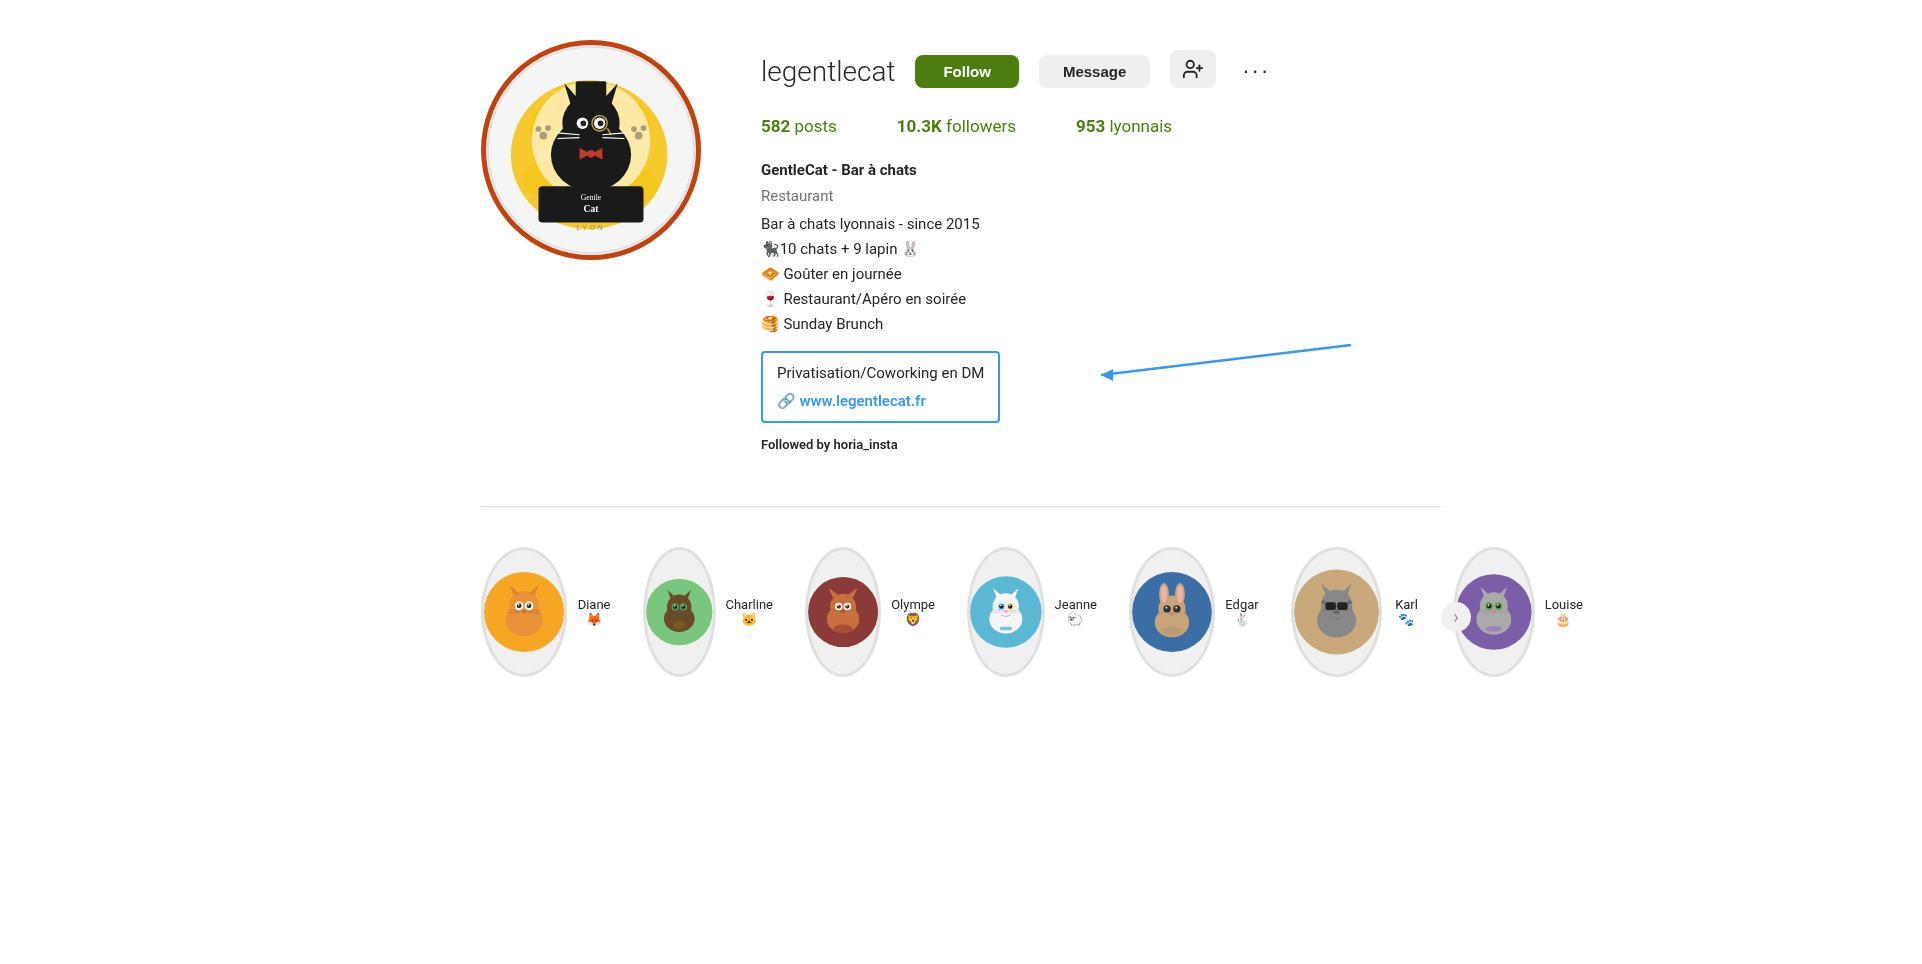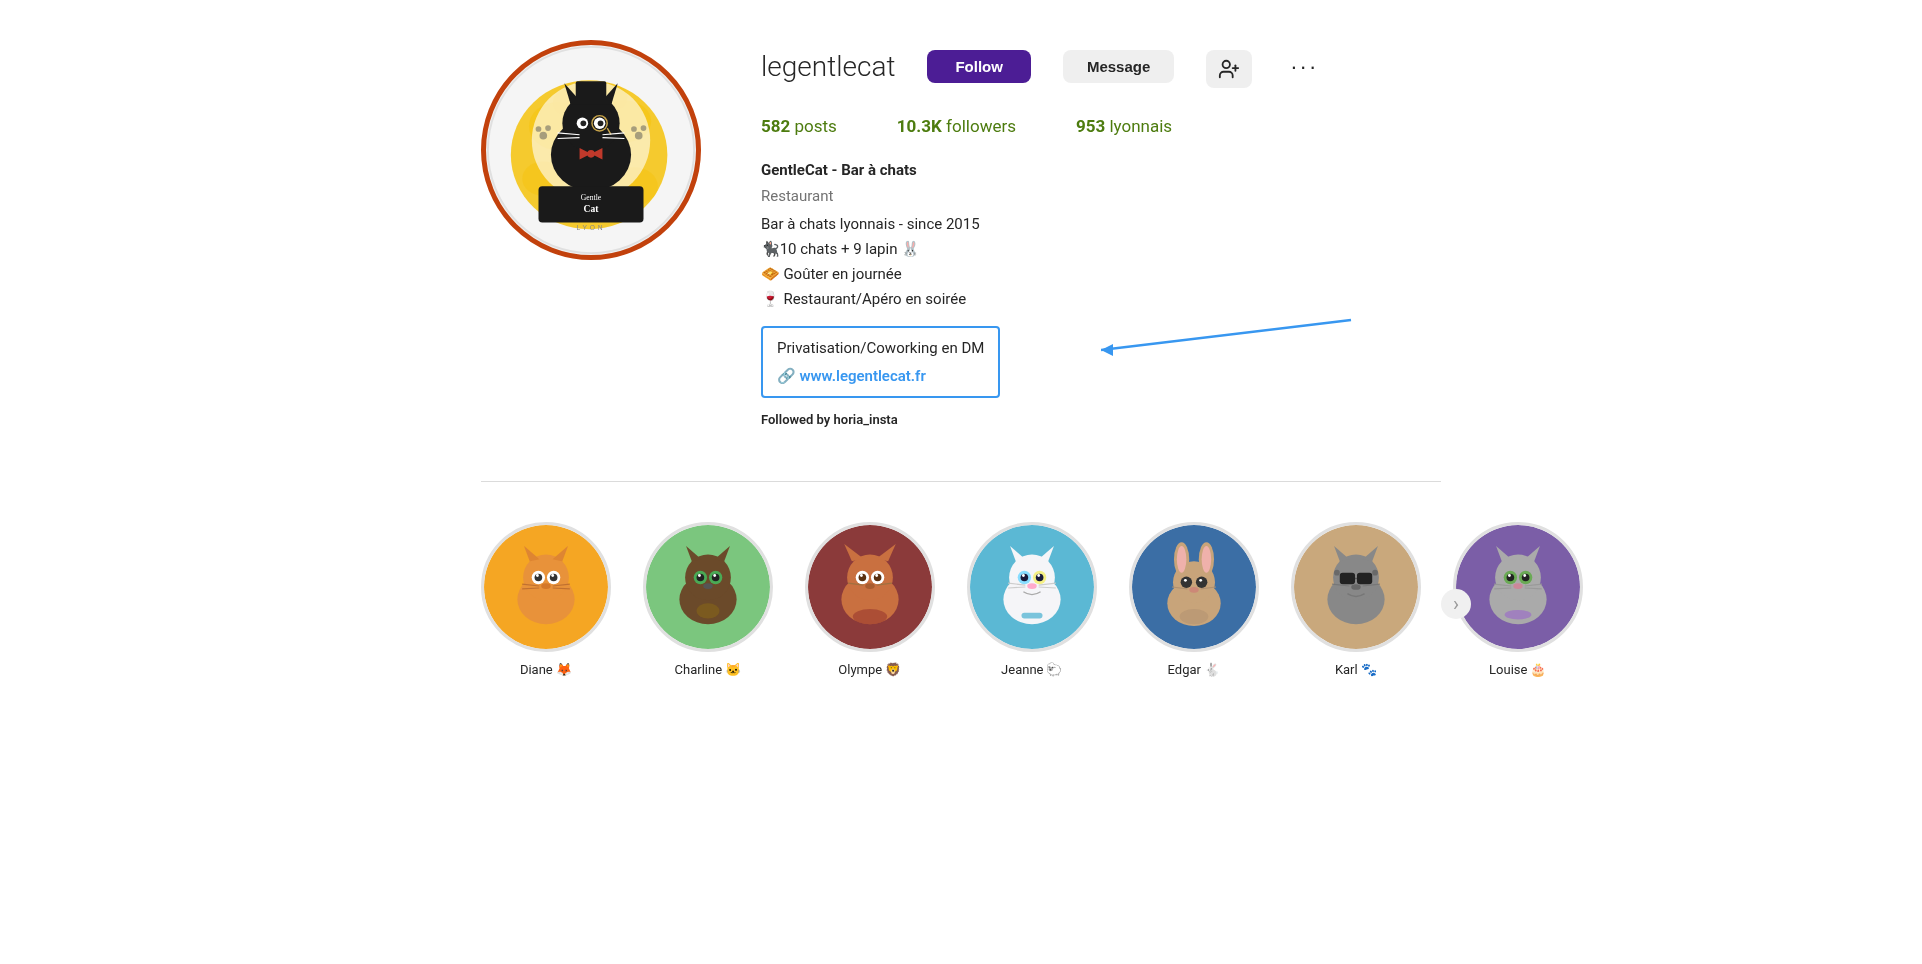--- a/index.html
+++ b/index.html
@@ -47,33 +47,33 @@
 
     
     .profile-info {
       flex: 1;
       padding-top: 10px;
     }
 
     
     .username-row {
       display: flex;
-      align-items: flex-start;
-      gap: 32px;
+      align-items: flex-end;
+      gap: 20px;
       margin-bottom: 28px;
     }
 
     .username {
       font-size: 28px;
       font-weight: 300;
       color: #262626;
     }
 
     .btn-follow {
-      background: #4c1d95;
+      background: #4d7c0f;
       color: #fff;
       border: none;
       border-radius: 8px;
       padding: 8px 28px;
       font-size: 15px;
       font-weight: 600;
       cursor: pointer;
     }
 
     .btn-message {
@@ -185,21 +185,21 @@
     }
 
     .highlights-row {
       display: flex;
       gap: 32px;
       padding: 10px 0 20px 0;
     }
 
     .highlight-item {
       display: flex;
-      flex-direction: column;
+      flex-direction: row;
       align-items: center;
       gap: 10px;
       cursor: pointer;
       width: 130px;
     }
 
     .highlight-circle {
       width: 130px;
       height: 130px;
       border-radius: 50%;
@@ -344,20 +344,21 @@
         </div>
       </div>
 
       <div class="bio-section">
         <div class="bio-name">GentleCat - Bar à chats</div>
         <div class="bio-category">Restaurant</div>
         <div class="bio-line">Bar à chats lyonnais - since 2015</div>
         <div class="bio-line">🐈‍⬛10 chats + 9 lapin 🐰</div>
         <div class="bio-line">🧇 Goûter en journée</div>
         <div class="bio-line">🍷 Restaurant/Apéro en soirée</div>
+        <div class="bio-line">🥞 Sunday Brunch</div>
 
         
         <div style="position: relative; display: inline-block; margin-top: 8px; text-decoration: underline;">
           <div class="bio-link-box">
             <div class="bio-privatisation">Privatisation/Coworking en DM</div>
             <div>
               <span>🔗 </span><a href="#" class="bio-link">www.legentlecat.fr</a>
             </div>
           </div>
           

